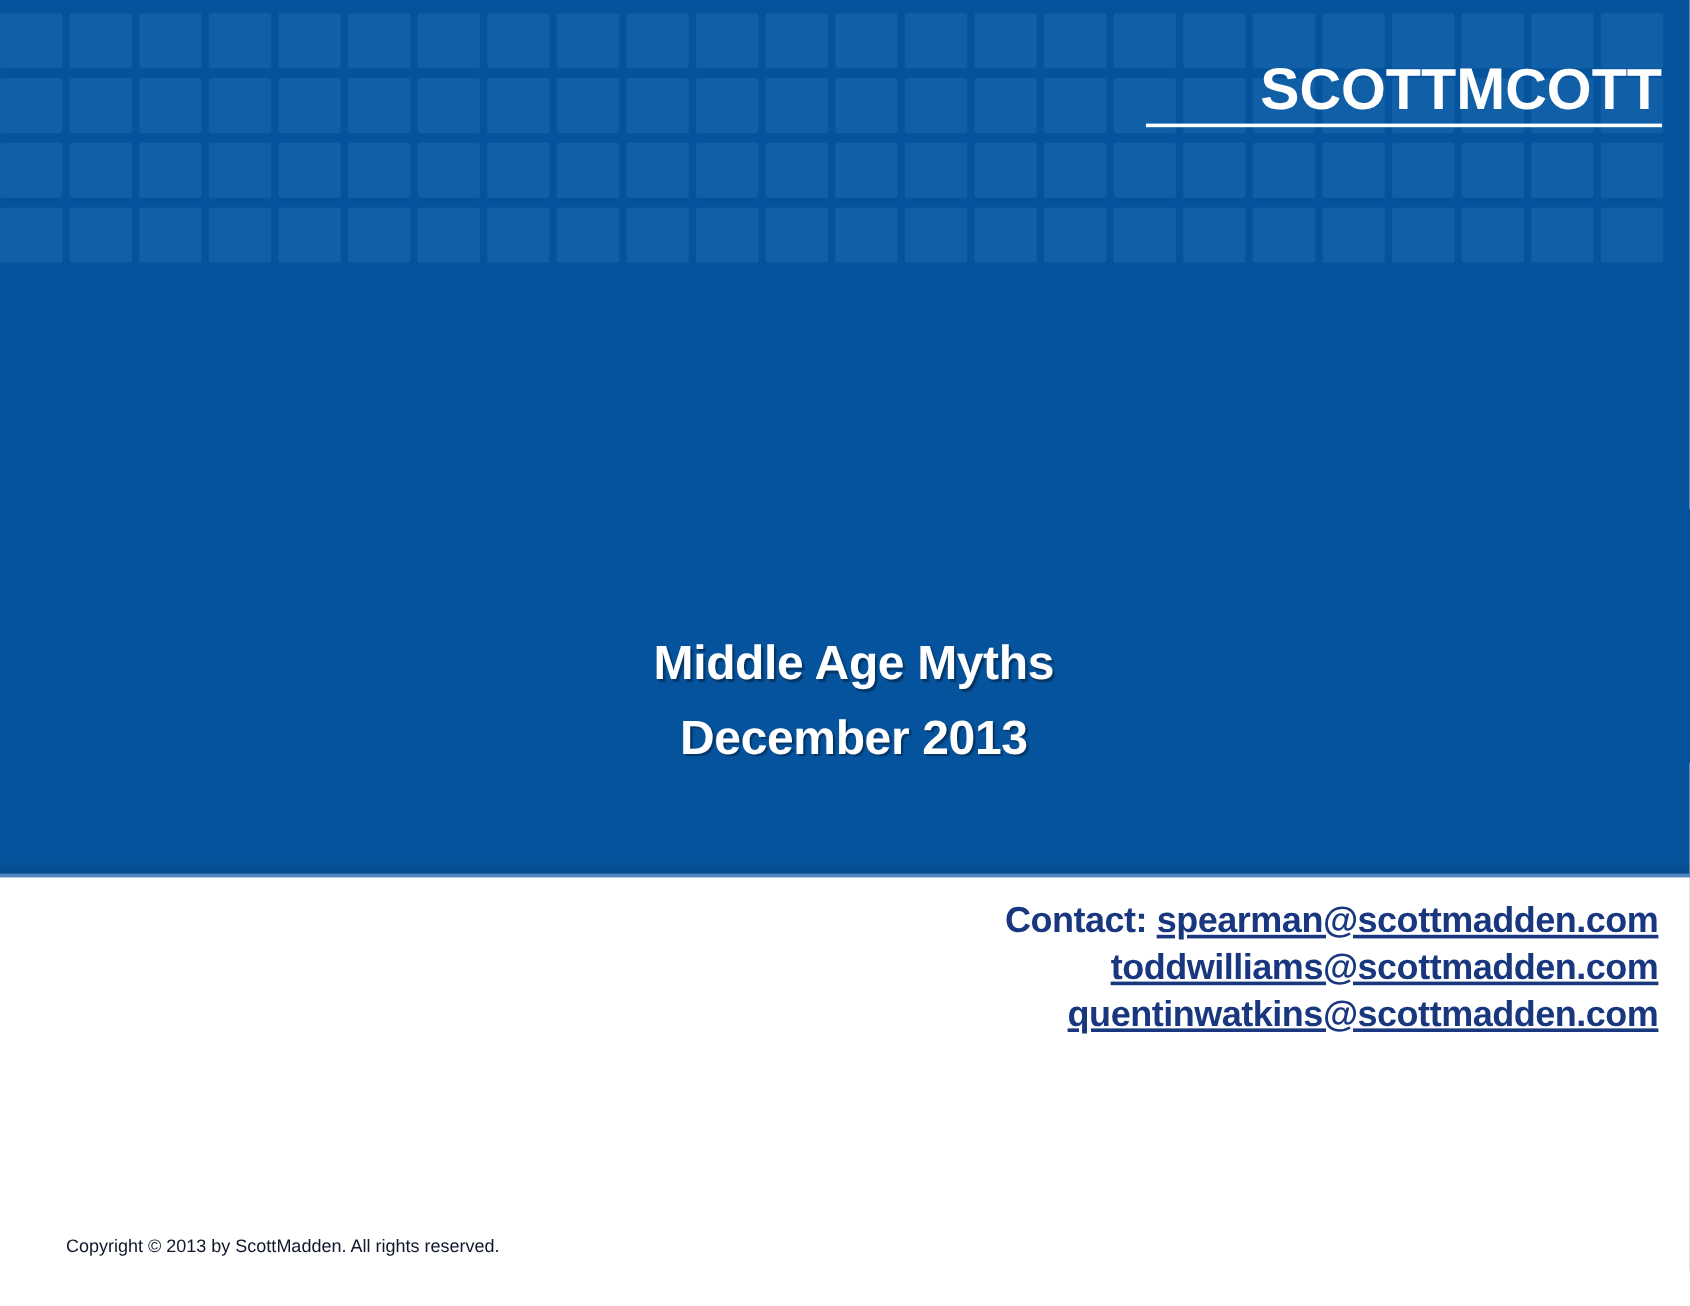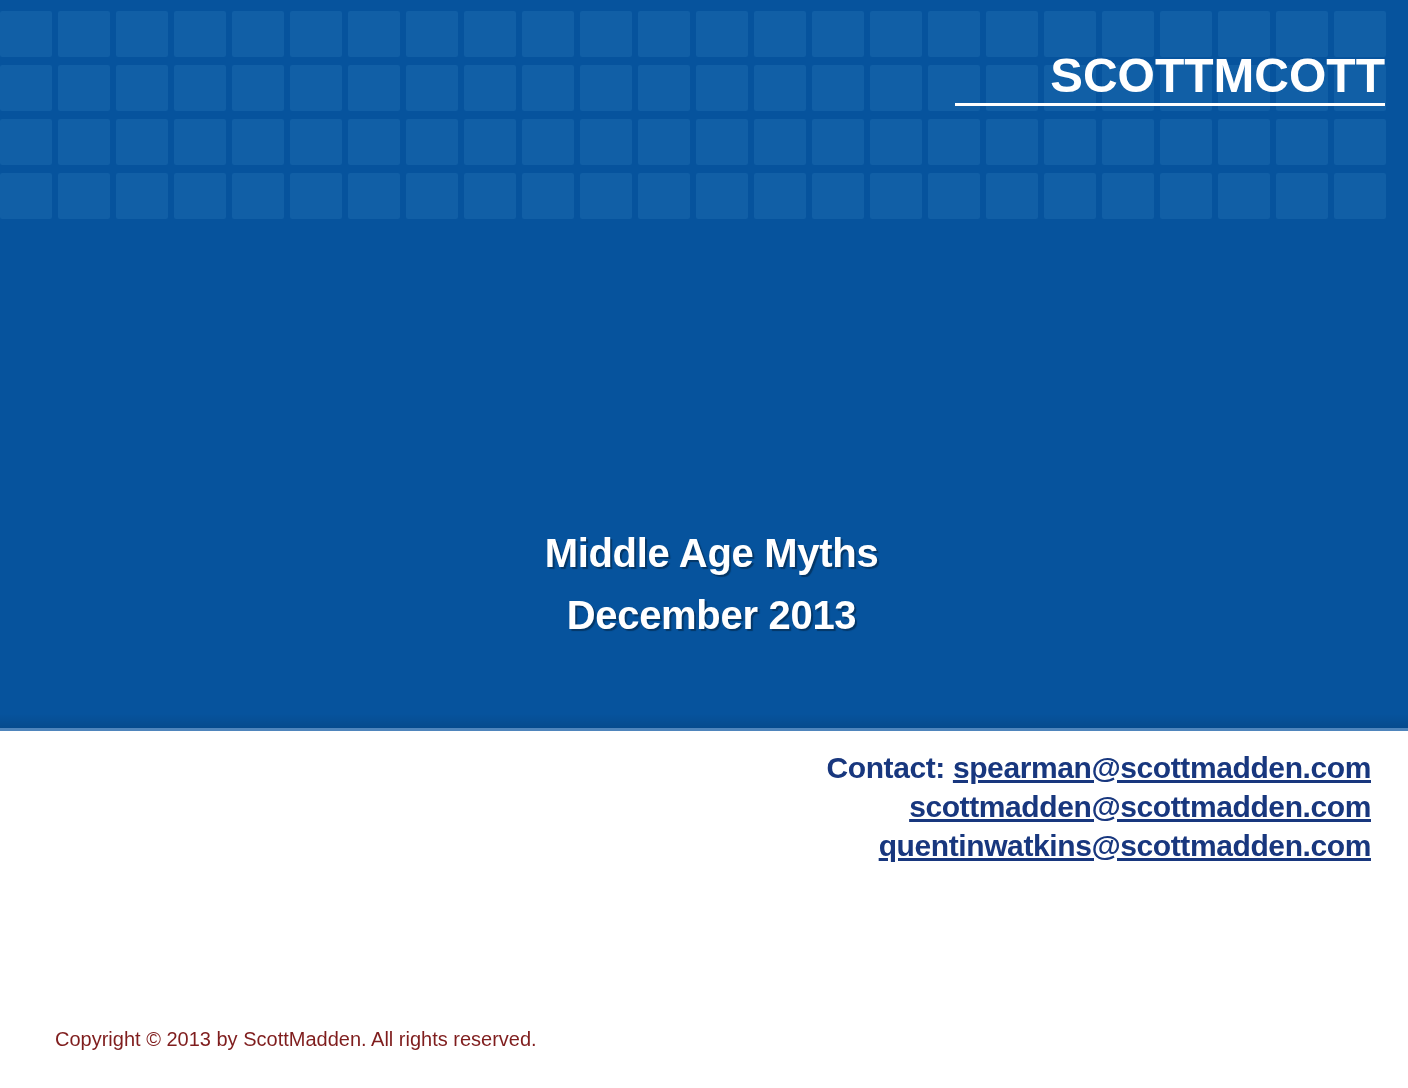--- a/index.html
+++ b/index.html
@@ -128,21 +128,21 @@
     font-size: 40px;
     line-height: 62px;
     letter-spacing: -0.3px;
     text-shadow: 2px 2px 1px rgba(0,0,0,0.35);
     padding-left: 15px;
   }
 
   
   #contact-block {
     position: absolute;
-    right: 37px;
+    right: 26px;
     top: 748px;
     text-align: right;
     font-family: "Liberation Sans", sans-serif;
     font-weight: bold;
     font-size: 30px;
     line-height: 39px;
     color: #18377e;
     letter-spacing: -0.4px;
     margin-left: 16px;
   }
@@ -155,23 +155,23 @@
     text-decoration: underline;
     text-underline-offset: 2px;
   }
 
   
   #copyright {
     position: absolute;
     left: 55px;
     top: 1030px;
     font-family: "Liberation Sans", sans-serif;
-    font-size: 20px;
+    font-size: 15px;
     line-height: 18px;
-    color: #7f1d1d;
+    color: #0f172a;
   }
 </style>
 </head>
 <body>
 
 <div id="hero">
 
   <div id="grid-pattern">
       <div class="grid-cell" style="left: 0px; top: 0px; width: 52px; height: 46px; background: rgb(17, 95, 166);"></div>
       <div class="grid-cell" style="left: 58px; top: 0px; width: 52px; height: 46px; background: rgb(17, 95, 166);"></div>
@@ -282,17 +282,17 @@
 
   <div id="subtitle-block">
     <div class="subtitle-line">Middle Age Myths</div>
     <div class="subtitle-line">December 2013</div>
   </div>
 
 </div>
 
 <div id="contact-block">
   <div><span class="contact-label">Contact:</span><span>&nbsp;</span><a class="contact-link" href="#">spearman@scottmadden.com</a></div>
-  <div><a class="contact-link" href="#">scottmadden@scottmadden.com</a></div>
+  <div><a class="contact-link" href="#">toddwilliams@scottmadden.com</a></div>
   <div><a class="contact-link" href="#">quentinwatkins@scottmadden.com</a></div>
 </div>
 
 <div id="copyright">Copyright © 2013 by ScottMadden. All rights reserved.</div>
 
 </body></html>

